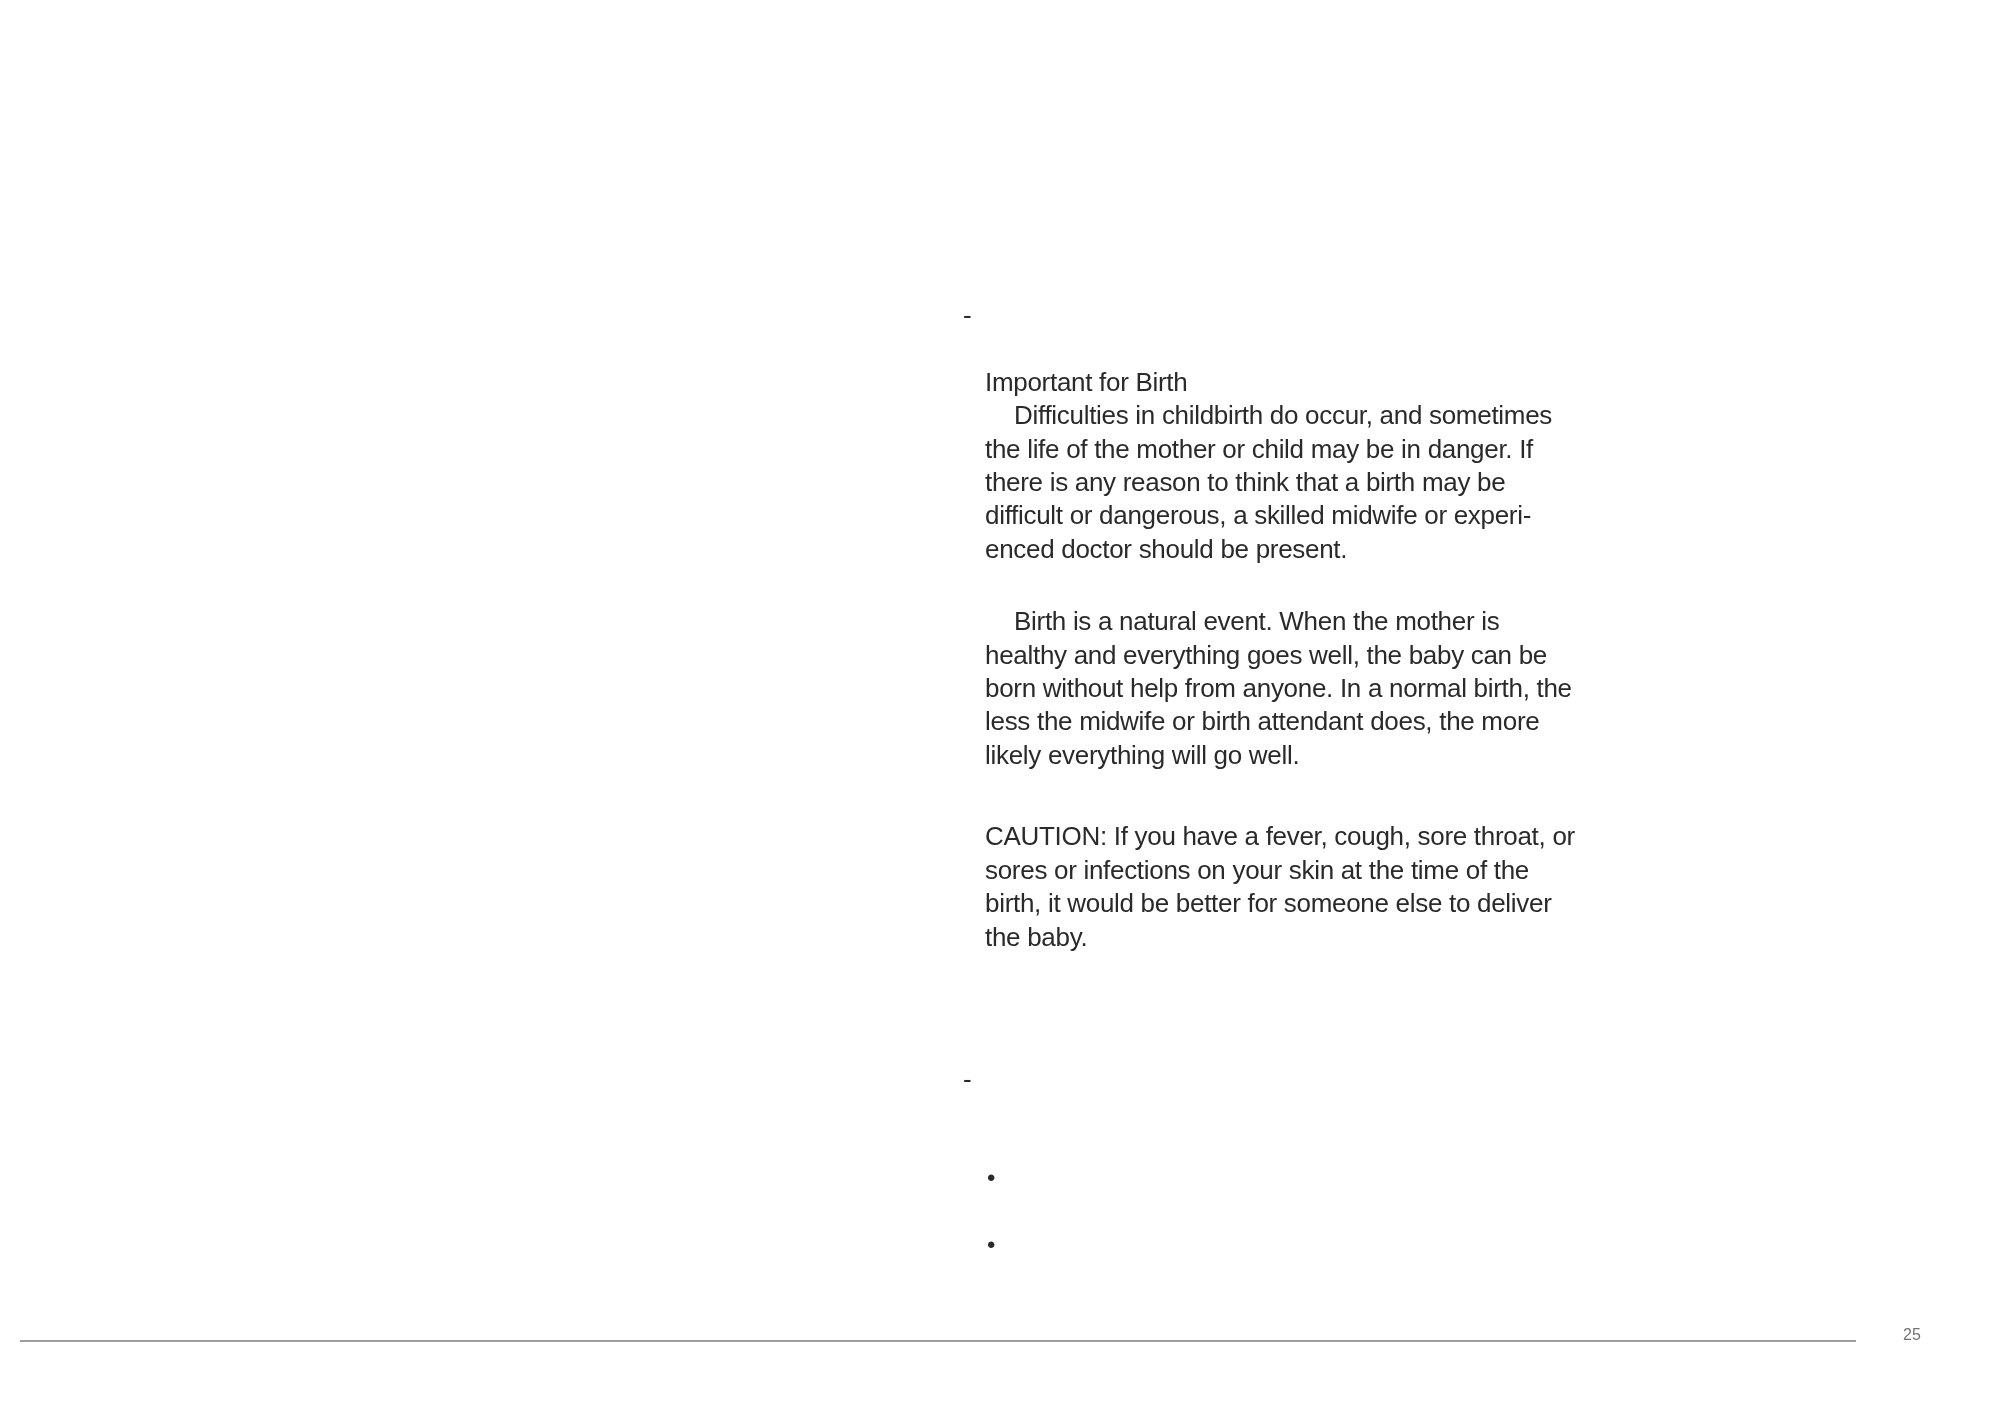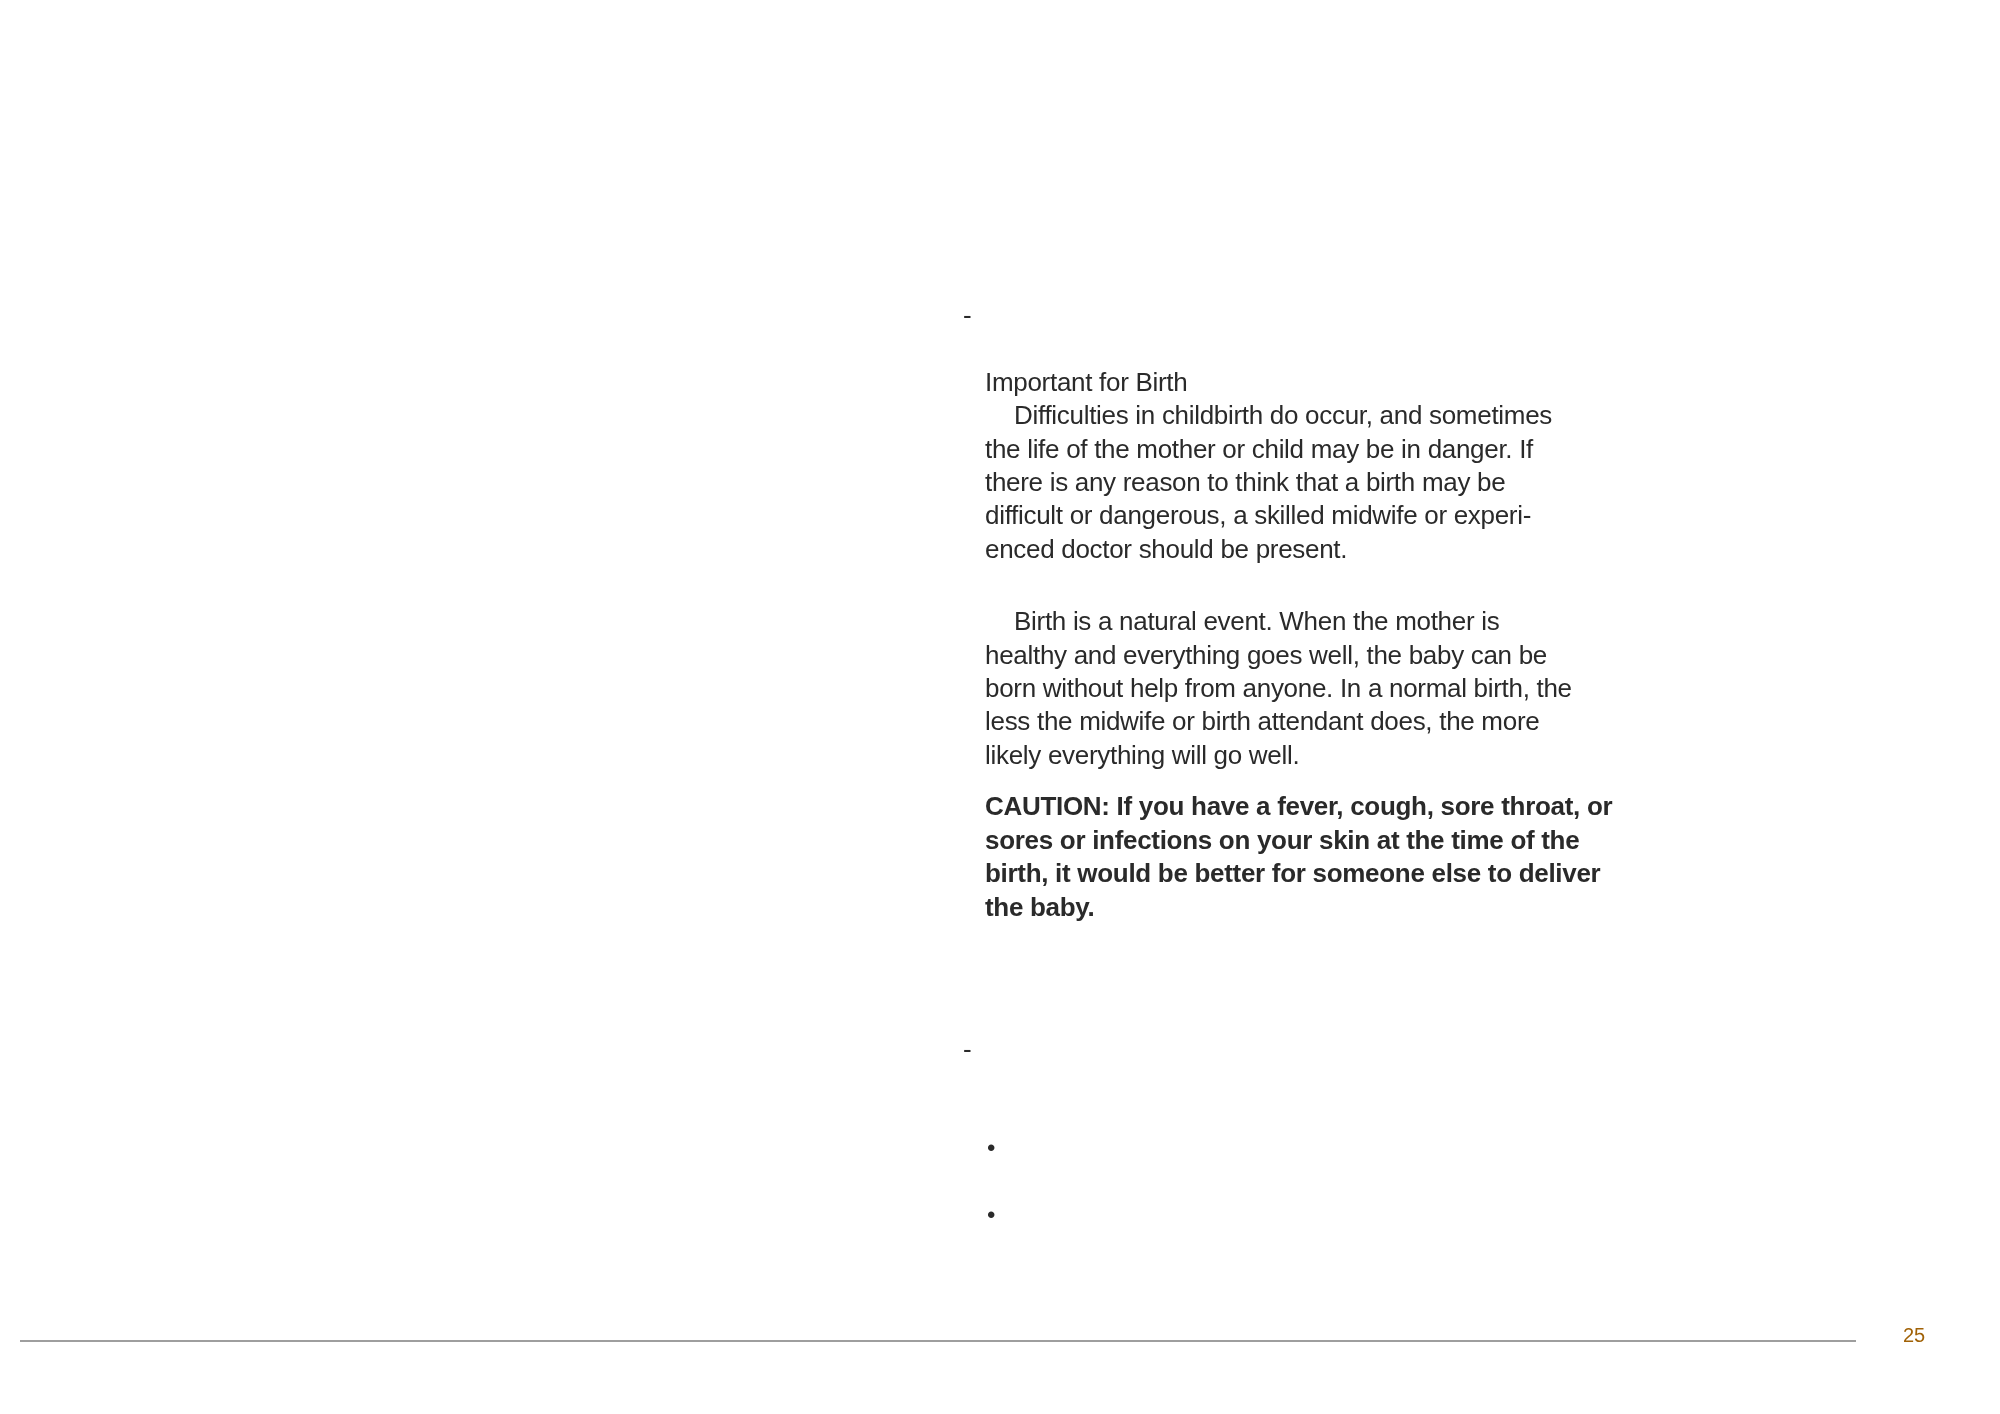--- a/index.html
+++ b/index.html
@@ -39,21 +39,21 @@
   .heading .dash {
     position: absolute;
     left: -22px;
     top: 0;
   }
   .para-indent {
     text-indent: 29px;
   }
   .p1 { margin-top: 39px; }
   .p2 { margin-top: 0; }
-  .caution { margin-top: 18px; font-weight: bold; }
+  .caution { margin-top: 48px; }
   .h2 { margin-top: 109px; }
   .bullet-list {
     margin: 31px 0 0 0;
     padding: 0;
     list-style: none;
   }
   .bullet-item {
     position: relative;
     padding-left: 28px;
     white-space: pre-line;
@@ -69,23 +69,23 @@
     left: 20px;
     top: 1340px;
     width: 1836px;
     height: 2px;
     background: #9e9e9e;
   }
   .page-number {
     position: absolute;
     left: 1903px;
     top: 1322px;
-    font-size: 20px;
+    font-size: 16px;
     line-height: 26px;
-    color: #a16207;
+    color: #737373;
     letter-spacing: 0;
   }
 </style>
 </head>
 <body>
 
 <div class="page">
 
   <div class="content-column">
 

